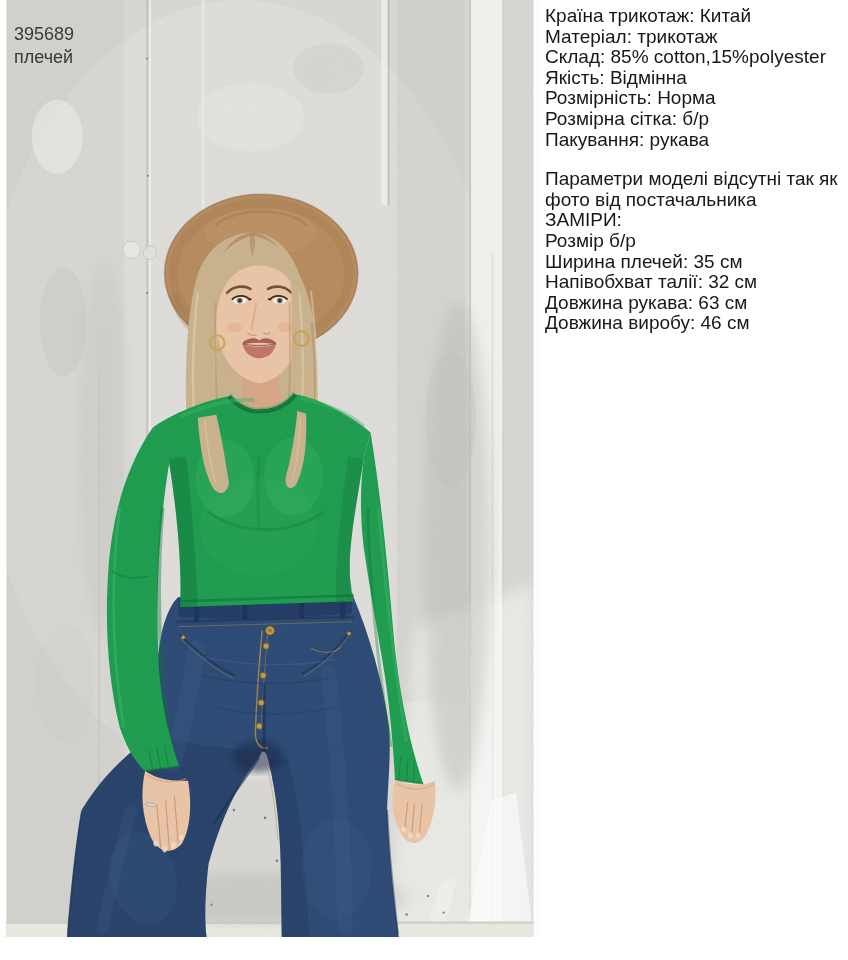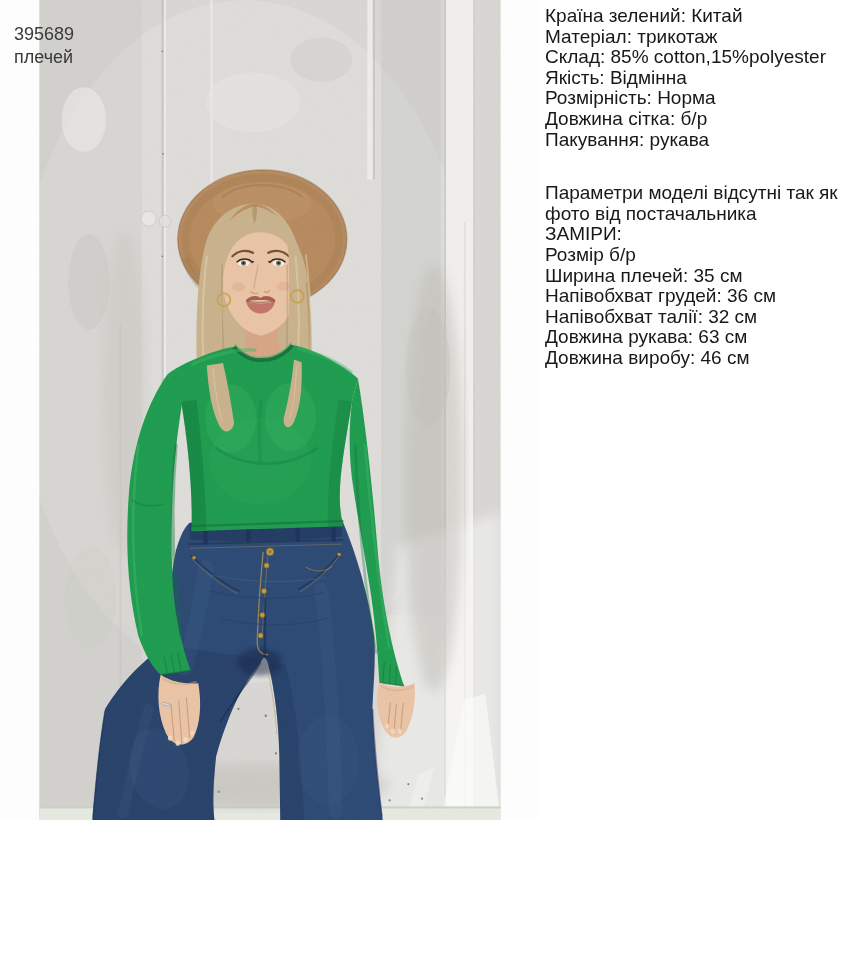--- a/index.html
+++ b/index.html
@@ -1,23 +1,23 @@
 <!DOCTYPE html>
 <html style="--c-wall: #d8d7d3; --c-wall_light: #f1f0ed; --c-floor: #e6eae1; --c-floor_edge: #c8d2c5; --c-hat: #b68a5d; --c-hat_dark: #9c744b; --c-hat_light: #c79d70; --c-hair: #c9b28c; --c-hair_light: #e3d4ae; --c-hair_dark: #a08257; --c-skin: #eac4a5; --c-skin_shadow: #d6a585; --c-lips: #c1746a; --c-green: #1d9c4e; --c-green_dark: #0d7038; --c-green_light: #3cb568; --c-jeans: #2b4974; --c-jeans_dark: #1d3156; --c-jeans_light: #41648f; --c-stitch: #b08c4a; --c-earring: #c9a14e; --c-ring: #d7dadd;"><head>
 <meta charset="utf-8">
 <style>
   html,body{margin:0;padding:0;background:#ffffff;}
   .canvas{position:relative;width:848px;height:960px;background:#ffffff;overflow:hidden;
           font-family:"Liberation Sans",sans-serif;}
-  .photo{position:absolute;left:0;top:0;width:540px;height:820px;}
+  .photo{position:absolute;left:0;top:0;width:540px;height:937px;}
   .photo svg{display:block;width:100%;height:100%;}
   .photo-label{position:absolute;left:14px;top:23px;font-size:18px;line-height:23px;color:#3a3a3a;}
   .specs{position:absolute;left:545px;top:6px;width:300px;font-size:19px;line-height:20.6px;color:#181818;}
   .specs .line{white-space:nowrap;}
-  .specs .note{margin-top:33px;}
+  .specs .note{margin-top:19px;}
   .specs .meas{}
 </style>
 </head>
 <body>
 
 <div class="canvas">
 
   <div class="photo">
     <svg viewBox="0 0 540 960" xmlns="http://www.w3.org/2000/svg">
       <defs>
@@ -270,38 +270,37 @@
     </svg>
 
     <div class="photo-label">
       <div>395689</div>
       <div>плечей</div>
     </div>
   </div>
 
   <div class="specs">
     <div class="group details">
-        <div class="line">Країна зелений: Китай</div>
+        <div class="line">Країна трикотаж: Китай</div>
         <div class="line">Матеріал: трикотаж</div>
         <div class="line">Склад: 85% cotton,15%polyester</div>
         <div class="line">Якість: Відмінна</div>
         <div class="line">Розмірність: Норма</div>
-        <div class="line">Довжина сітка: б/р</div>
+        <div class="line">Розмірна сітка: б/р</div>
         <div class="line">Пакування: рукава</div>
       </div>
     <div class="group note">
         <div class="line">Параметри моделі відсутні так як</div>
         <div class="line">фото від постачальника</div>
       </div>
     <div class="group meas">
       <div class="line">ЗАМІРИ:</div>
       <div>
           <div class="line">Розмір б/р</div>
           <div class="line">Ширина плечей: 35 см</div>
-          <div class="line">Напівобхват грудей: 36 см</div>
           <div class="line">Напівобхват талії: 32 см</div>
           <div class="line">Довжина рукава: 63 см</div>
           <div class="line">Довжина виробу: 46 см</div>
         </div>
     </div>
   </div>
 
 </div>
 
 </body></html>

